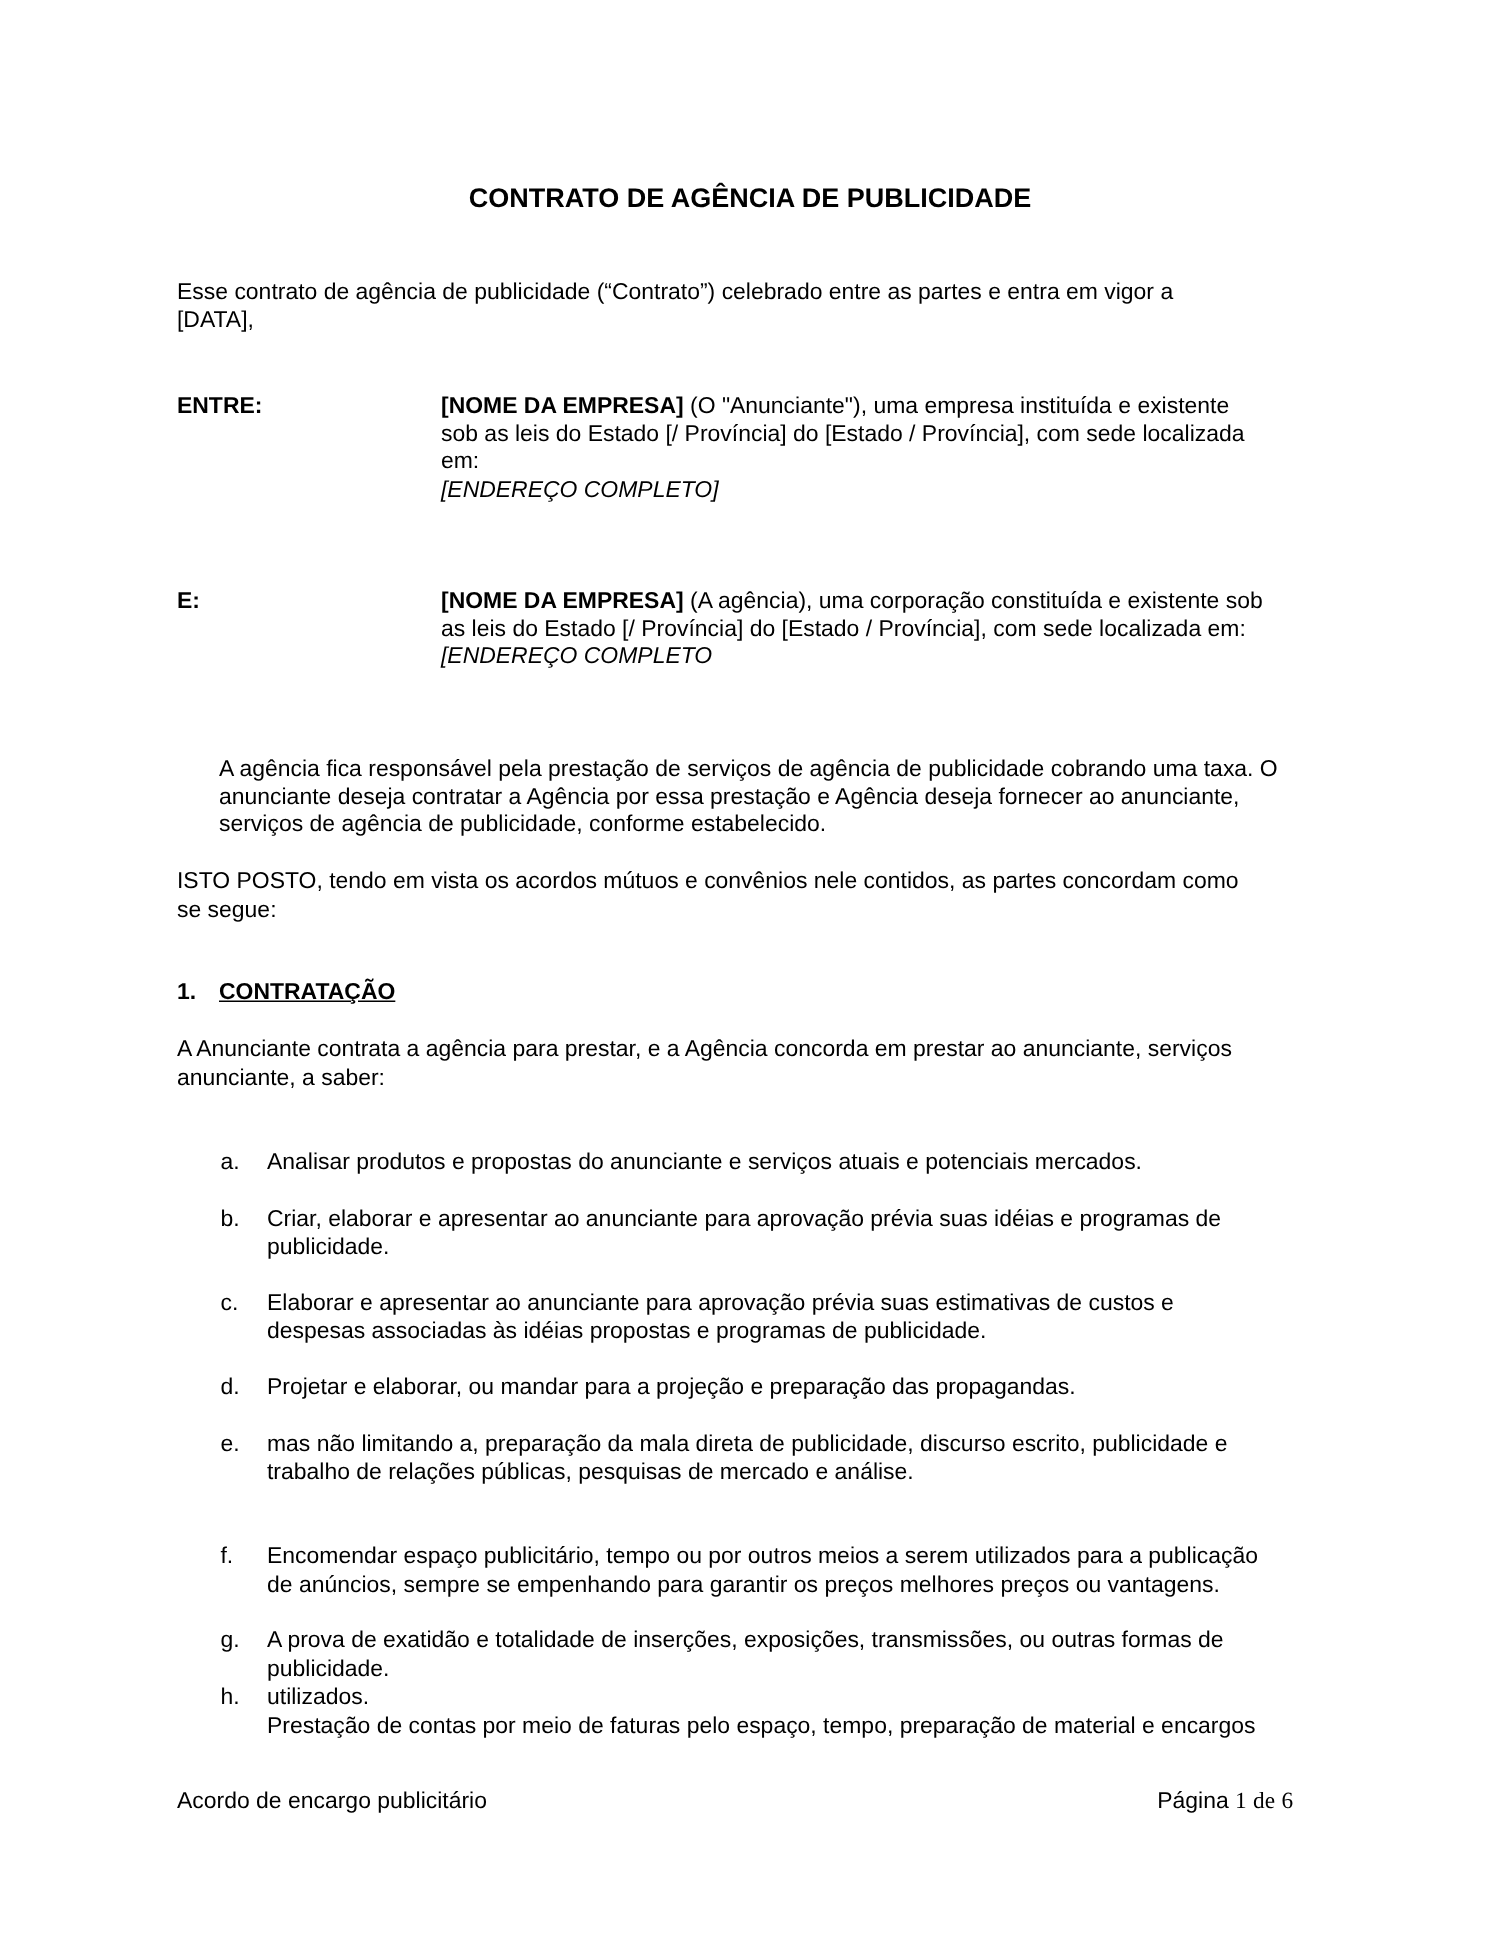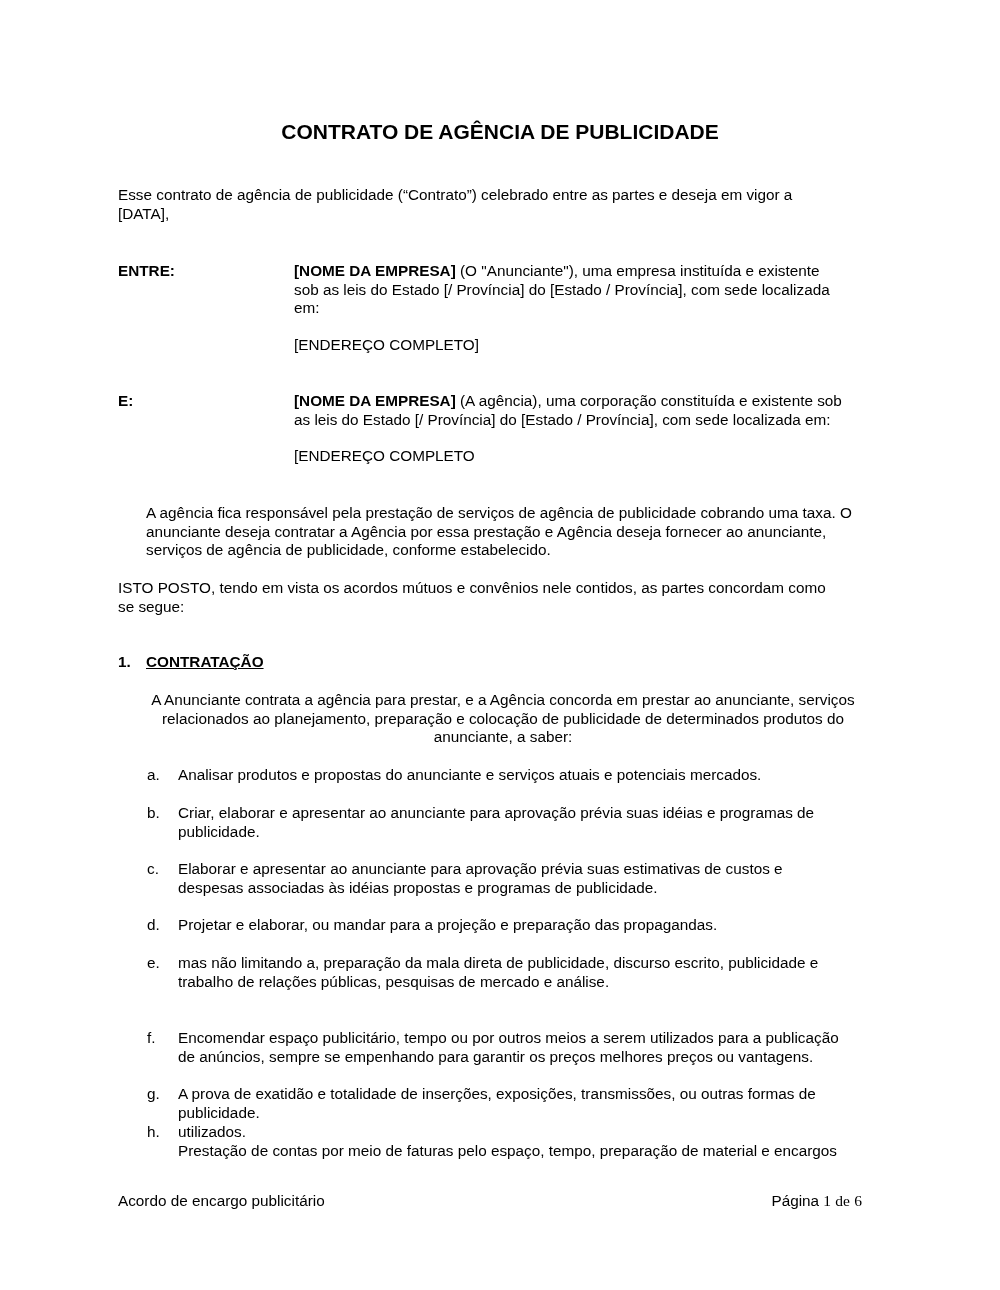--- a/index.html
+++ b/index.html
@@ -23,21 +23,21 @@
     width: 1000px;
     height: 1290px;
   }
   .title {
     position: absolute;
     left: 0;
     top: 117px;
     width: 1000px;
     text-align: center;
     font-weight: bold;
-    font-size: 21px;
+    font-size: 18px;
     line-height: 30px;
     letter-spacing: 0px;
   }
   .block {
     position: absolute;
     left: 118px;
     width: 770px;
   }
   .party {
     position: absolute;
@@ -50,21 +50,21 @@
     top: 0;
     font-weight: bold;
   }
   .party-body {
     position: absolute;
     left: 176px;
     top: 0;
     width: 594px;
   }
   .party-body .addr {
-    margin-top: 18px;
+    font-style: italic;
   }
   b { font-weight: bold; }
   .section-heading {
     position: absolute;
     left: 118px;
     top: 653px;
     font-weight: bold;
     text-decoration: underline;
   }
   .section-heading .num {
@@ -105,21 +105,21 @@
   }
 </style>
 </head>
 <body>
 
 <div class="page">
 
   <div class="title">CONTRATO DE AGÊNCIA DE PUBLICIDADE</div>
 
   <div class="block" style="top:186px;">
-    <div>Esse contrato de agência de publicidade (“Contrato”) celebrado entre as partes e deseja em vigor a</div>
+    <div>Esse contrato de agência de publicidade (“Contrato”) celebrado entre as partes e entra em vigor a</div>
     <div>[DATA],</div>
   </div>
 
   <div class="party" style="top:262px;">
     <div class="party-label">ENTRE:</div>
     <div class="party-body">
       <div><b>[NOME DA EMPRESA]</b><span> (O "Anunciante"), uma empresa instituída e existente</span></div>
       <div>sob as leis do Estado [/ Província] do [Estado / Província], com sede localizada</div>
       <div>em:</div>
       <div class="addr">[ENDEREÇO COMPLETO]</div>
@@ -143,23 +143,22 @@
 
   <div class="block" style="top:579px;">
     <div>ISTO POSTO, tendo em vista os acordos mútuos e convênios nele contidos, as partes concordam como</div>
     <div>se segue:</div>
   </div>
 
   <div class="section-heading">
     <span class="num">1.</span><span>CONTRATAÇÃO</span>
   </div>
 
-  <div class="block" style="top:691px;text-align:center;">
+  <div class="block" style="top:691px;">
     <div>A Anunciante contrata a agência para prestar, e a Agência concorda em prestar ao anunciante, serviços</div>
-    <div>relacionados ao planejamento, preparação e colocação de publicidade de determinados produtos do</div>
     <div>anunciante, a saber:</div>
   </div>
 
   <div class="list-item" style="top:766px;">
     <div class="marker">a.</div>
     <div class="text">
       <div>Analisar produtos e propostas do anunciante e serviços atuais e potenciais mercados.</div>
     </div>
   </div>
 

